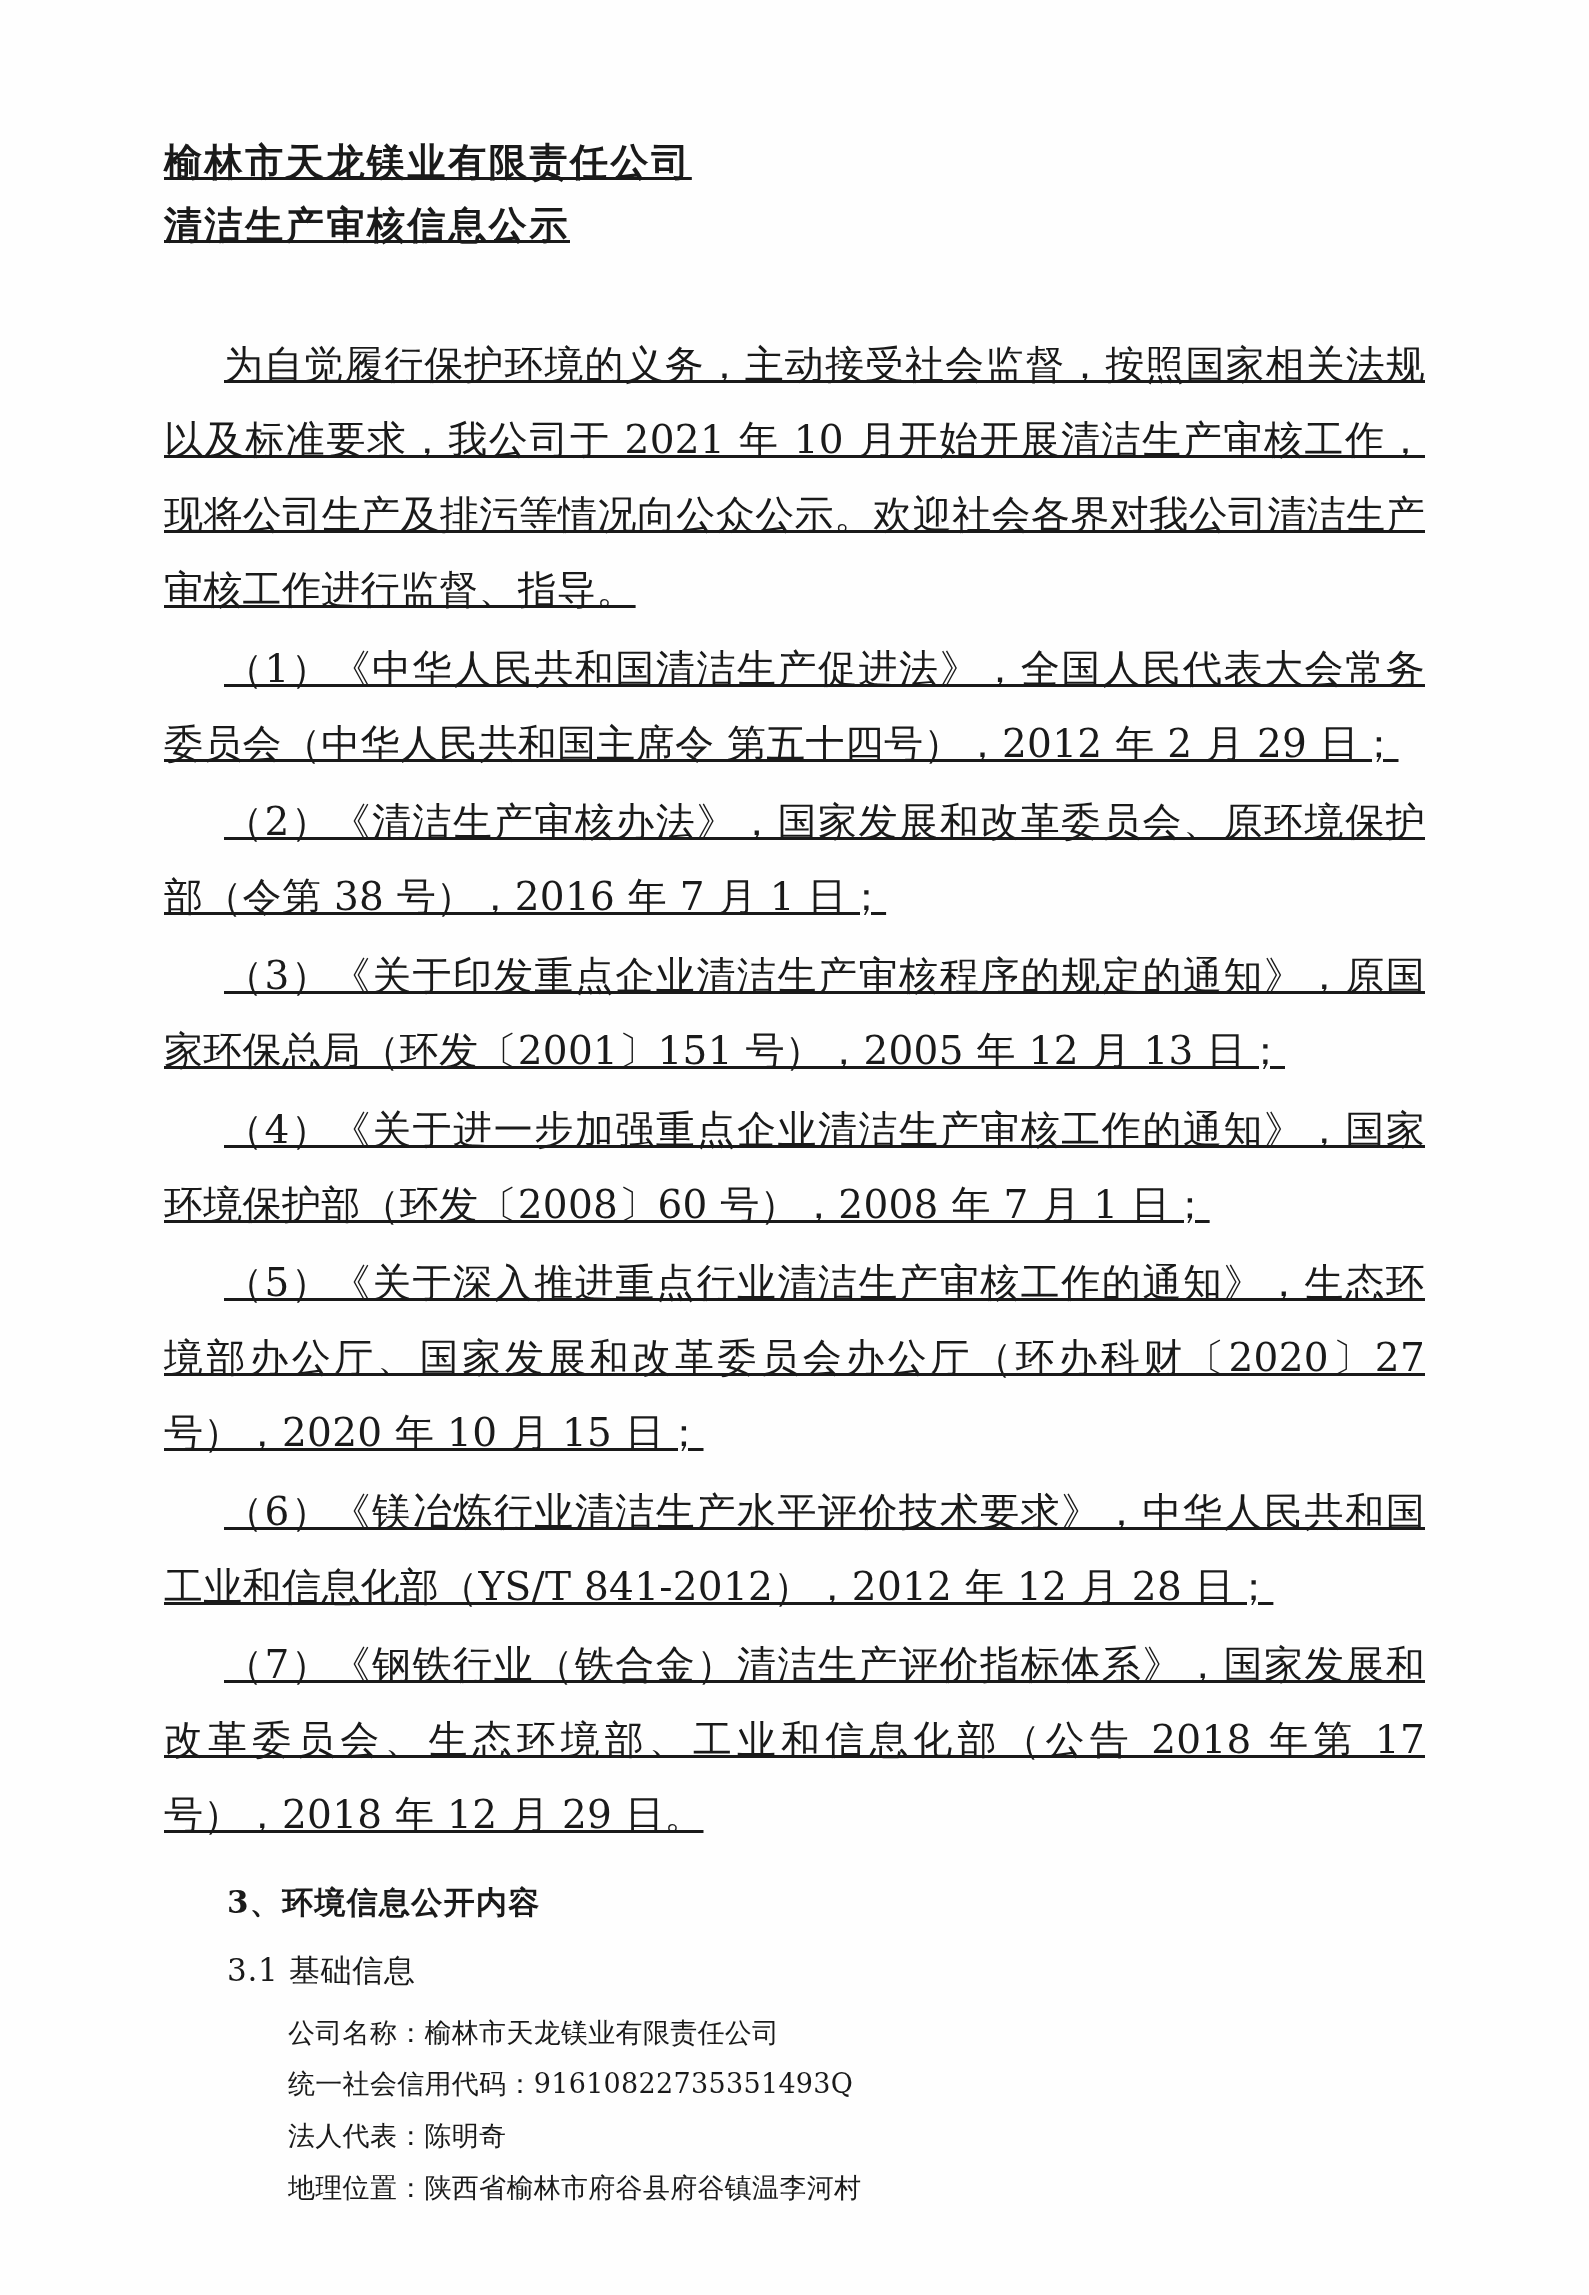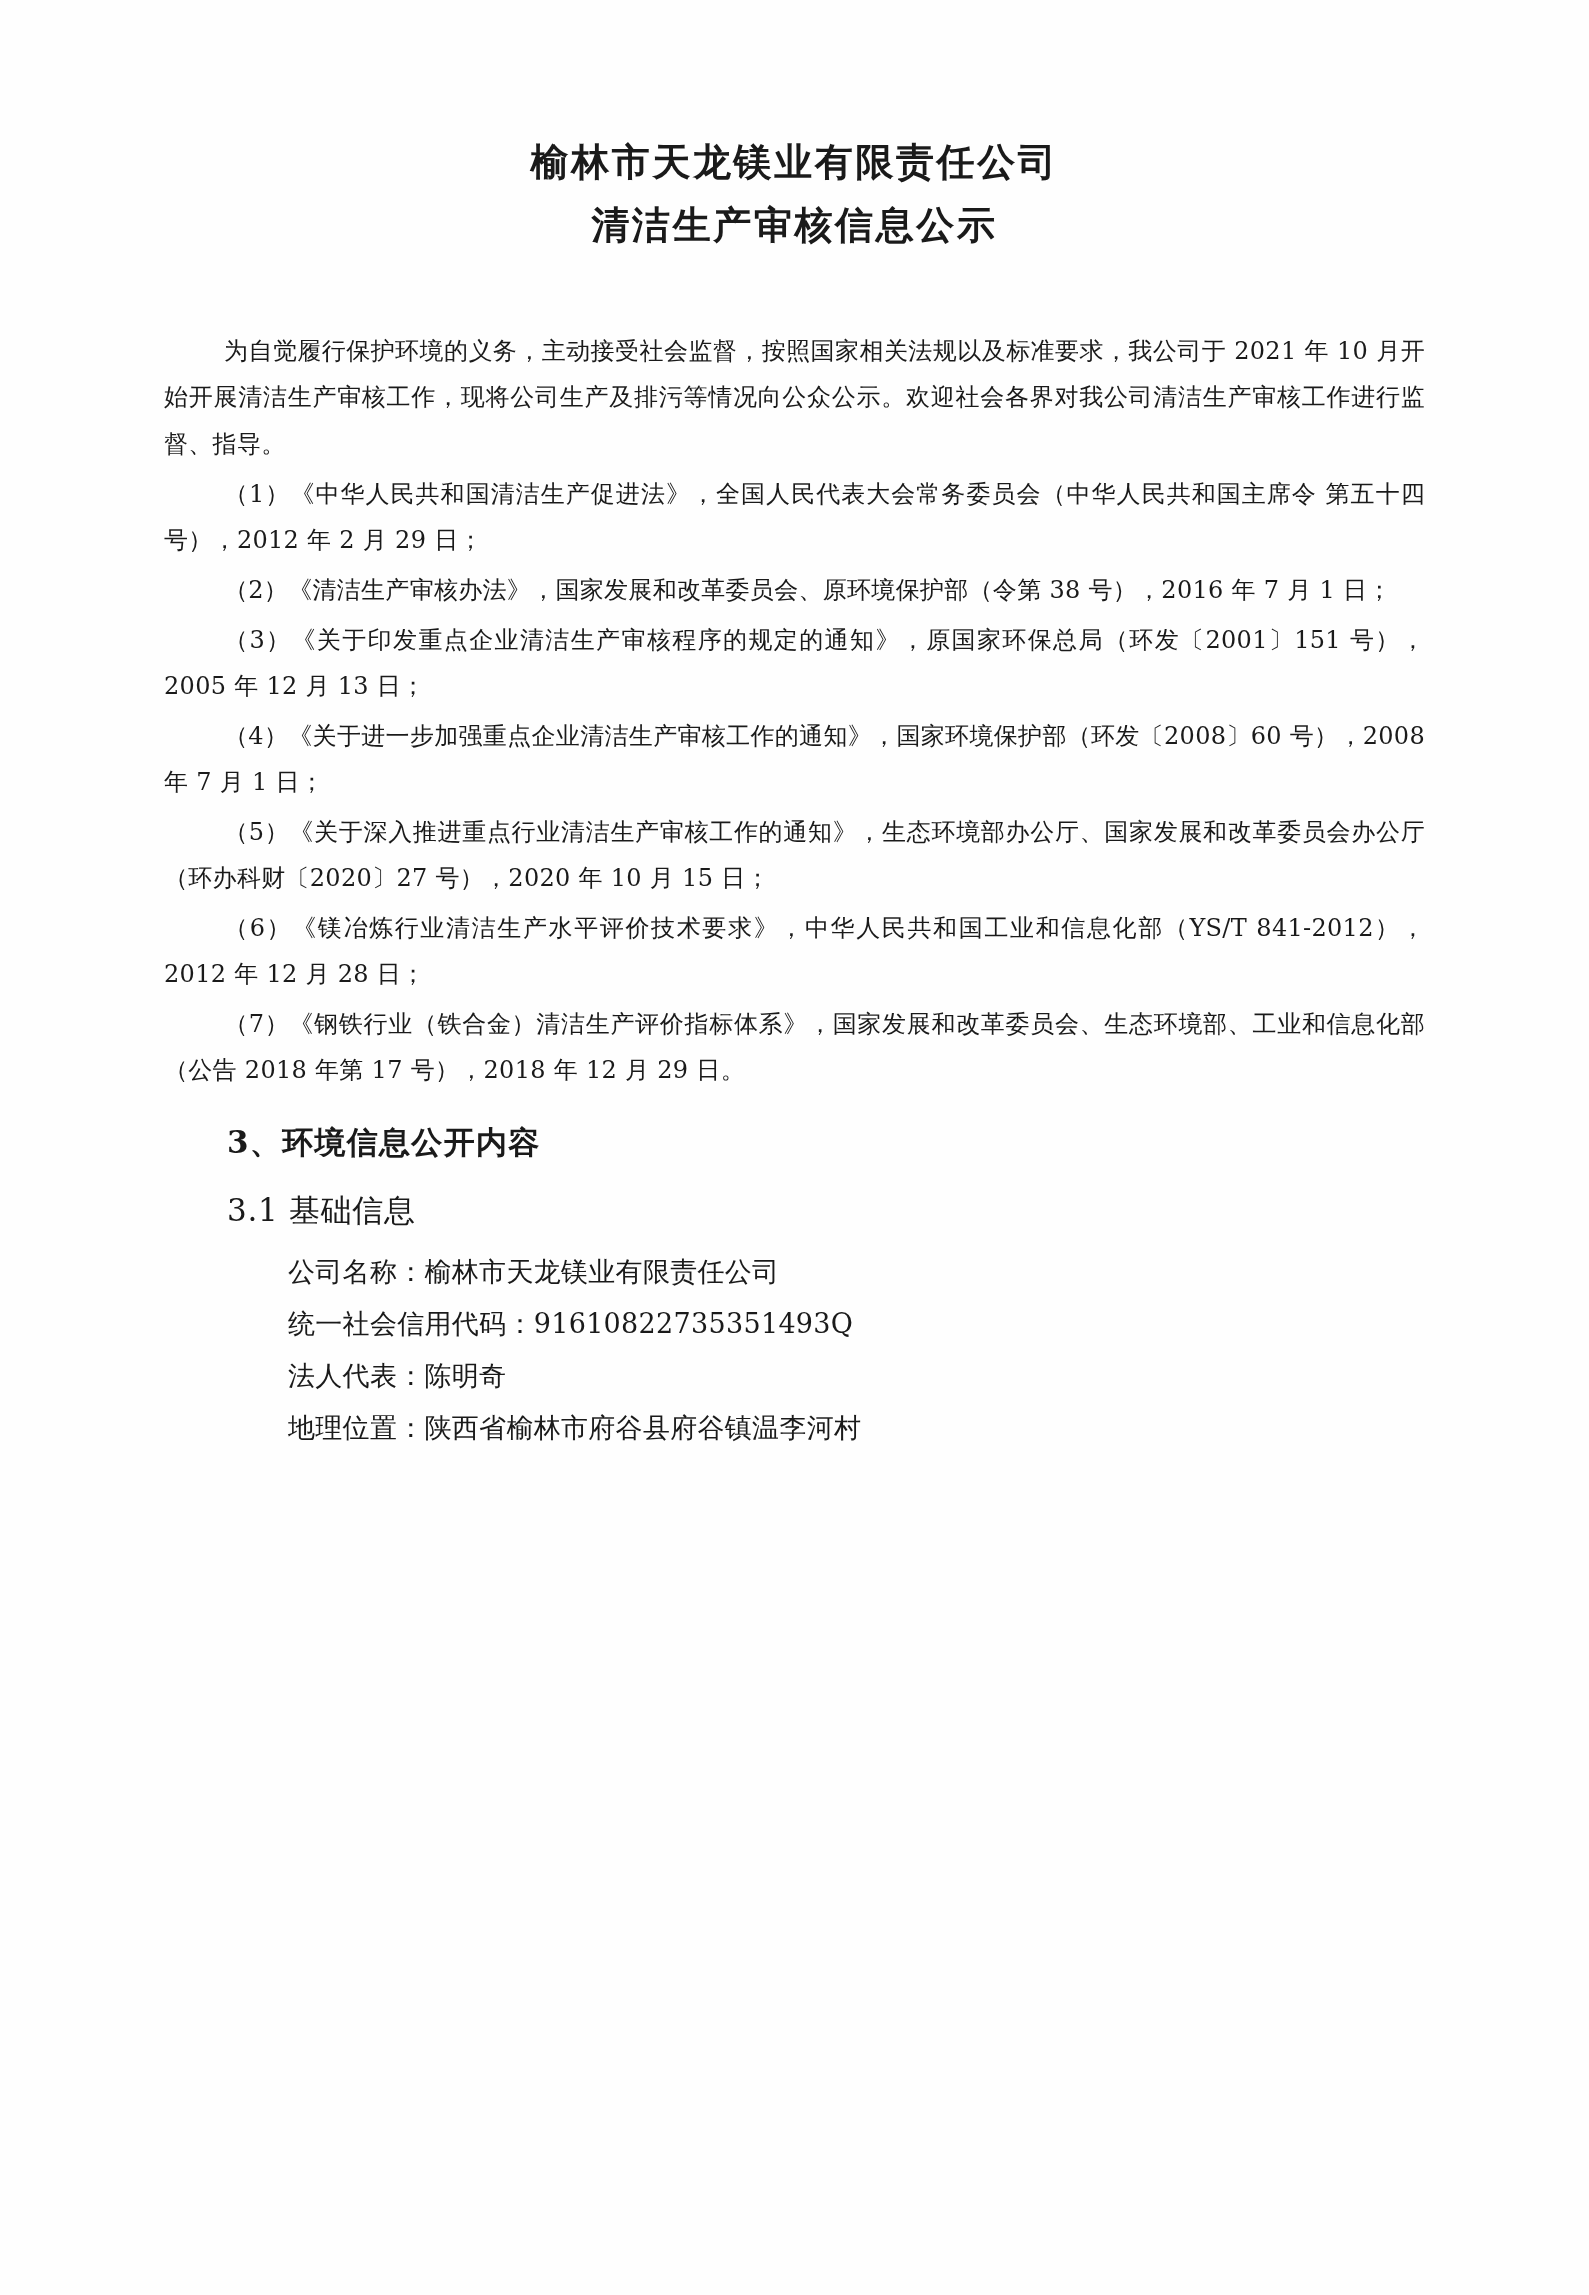--- a/index.html
+++ b/index.html
@@ -13,22 +13,23 @@
   }
   .page {
     width: 1589px;
     height: 2295px;
     box-sizing: border-box;
     padding: 131px 164px 118px 164px;
     background: #fefefe;
     position: relative;
   }
   .title-block {
-    text-align: center;
+    text-align: left;
     margin-bottom: 72px;
+    text-decoration: underline;
   }
   .doc-title {
     font-size: 38px;
     font-weight: bold;
     letter-spacing: 2.6px;
     line-height: 1.65;
     font-family: "DejaVu Serif", "Liberation Serif", serif;
   }
   .section-heading {
     font-size: 31px;
@@ -38,27 +39,28 @@
     text-indent: 63px;
   }
   .sub-heading {
     font-size: 31px;
     font-weight: normal;
     letter-spacing: 0.7px;
     margin: 26px 0 14.4px 0;
     text-indent: 63px;
   }
   p.para {
-    font-size: 24px;
+    font-size: 39px;
     line-height: 1.92;
     margin: 0 0 3.9px 0;
     text-align: justify;
     text-justify: inter-ideograph;
     text-indent: 60px;
     letter-spacing: 0.3px;
+    text-decoration: underline;
   }
   .info-list {
     margin: 9.2px 0 0 0;
     padding: 0;
     list-style: none;
   }
   .info-list li {
     font-size: 27px;
     line-height: 1.92;
     margin: 0;

